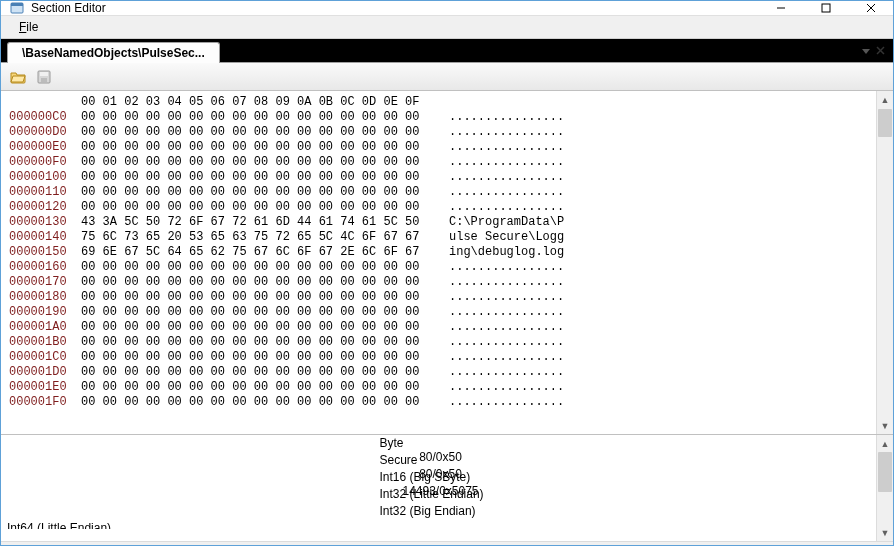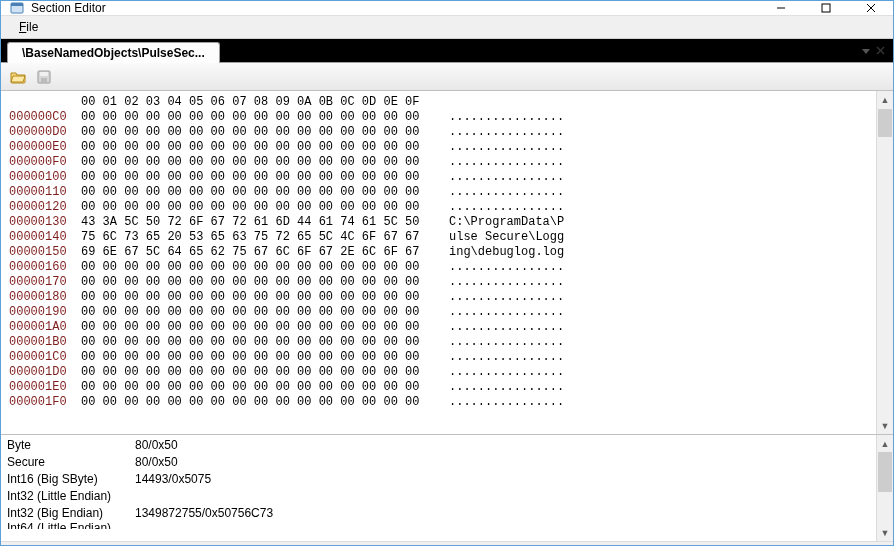--- a/index.html
+++ b/index.html
@@ -140,20 +140,21 @@
   .inspector {
     flex: 1;
     font-size: 12px;
     overflow: hidden;
     border-top: 1px solid #fff;
   }
   .inspector .row {
     display: flex;
     height: 17px;
     align-items: center;
+    flex-direction: column;
   }
   .inspector .label {
     width: 130px;
     padding-left: 6px;
   }
   .inspector .value { padding-left: 4px; }
   .inspector .row.cut { height: 8px; overflow: hidden; align-items: flex-start; }
 
   .status { height: 4px; background:#f0f0f0; border-top:1px solid #dcdcdc; }
 </style>
@@ -248,21 +249,20 @@
       </div>
       <div class="row">
         <span class="label">Int16 (Big SByte)</span>
         <span class="value">14493/0x5075</span>
       </div>
       <div class="row">
         <span class="label">Int32 (Little Endian)</span>
       </div>
       <div class="row">
         <span class="label">Int32 (Big Endian)</span>
-        <span class="value">1349872755/0x50756C73</span>
       </div>
       <div class="row cut">
         <span class="label">Int64 (Little Endian)</span>
         <span class="value"></span>
       </div>
     </div>
   <div class="scroll-v">
     <div class="arrow up">▲</div>
     <div class="thumb" style="top:17px;height:40px"></div>
     <div class="arrow down">▼</div>

